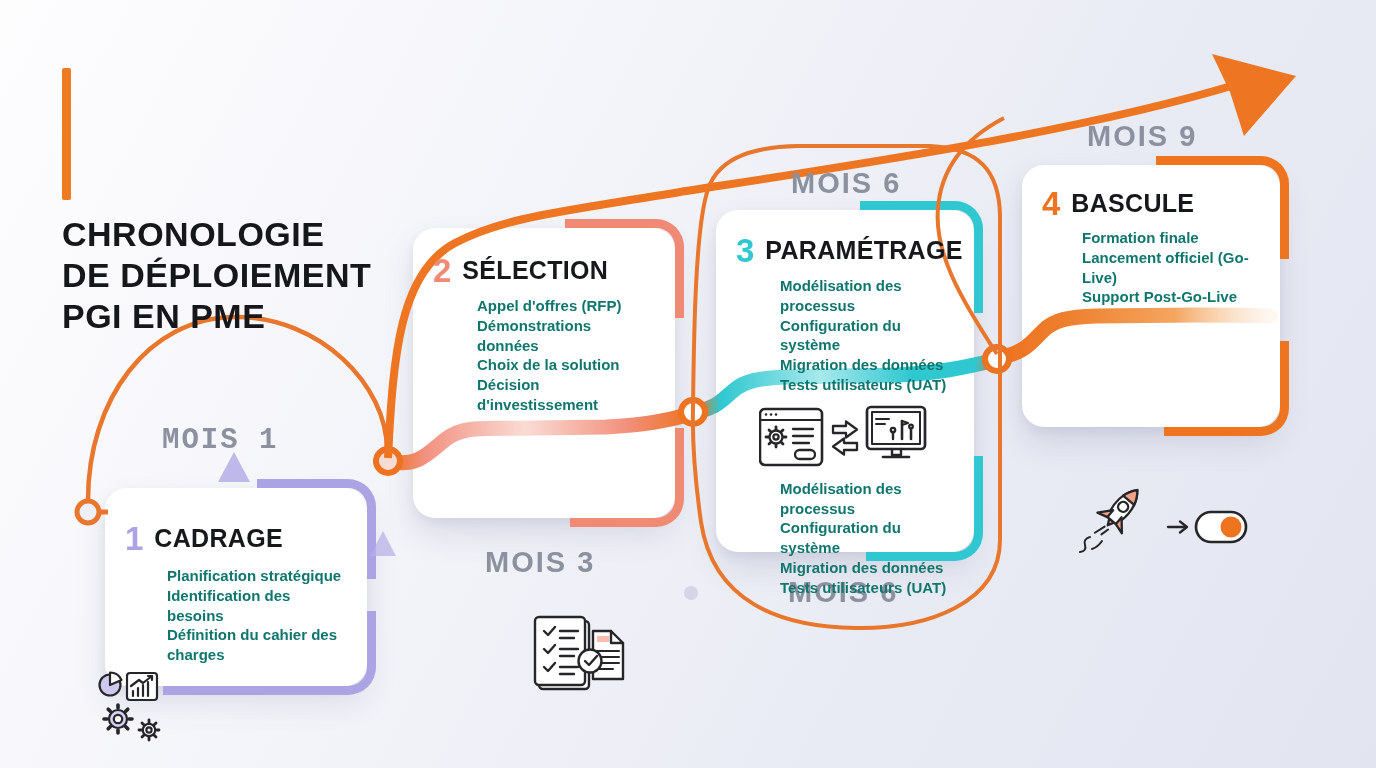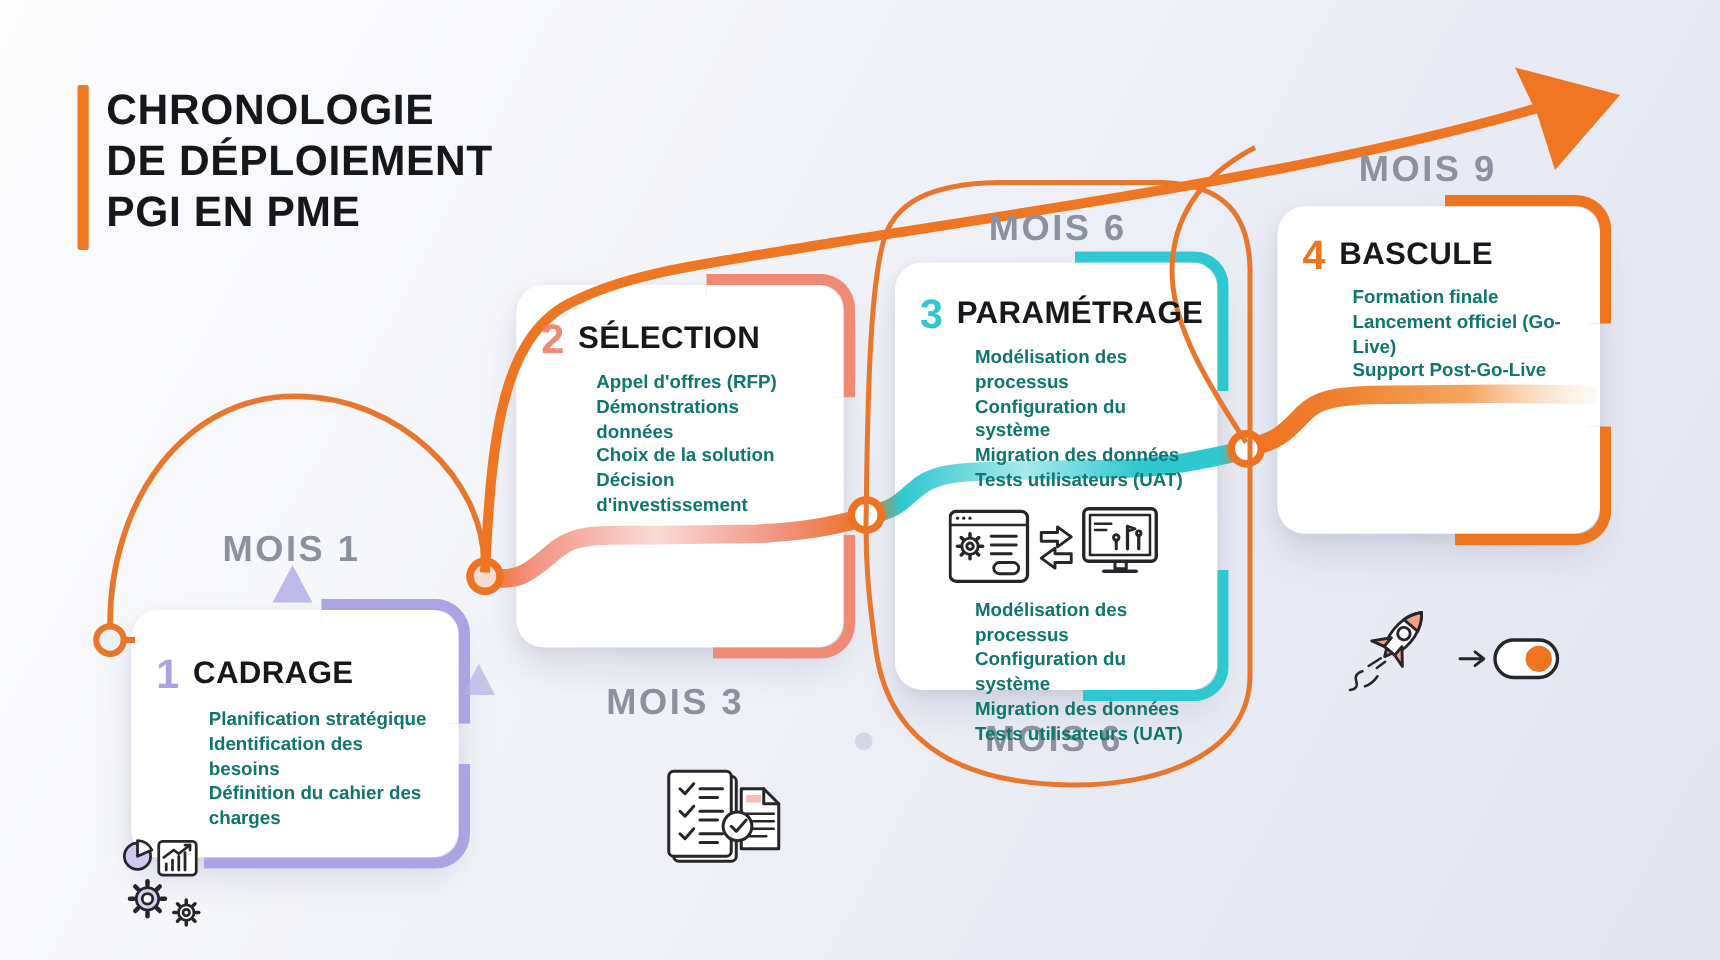--- a/index.html
+++ b/index.html
@@ -44,30 +44,30 @@
   <polygon points="1212,54 1296,76 1244,136 1230,92" fill="#ee7522"></polygon>
 
   <line x1="99" y1="512" x2="108" y2="512" stroke="#e8762c" stroke-width="5"></line>
   <circle cx="88" cy="512" r="11" fill="#eef0f8" stroke="#e8762c" stroke-width="5"></circle>
 
   <polygon points="218,482 250,482 234,452" fill="#b5aee7" opacity=".85"></polygon>
   <polygon points="370,556 396,556 383,531" fill="#b5aee7" opacity=".7"></polygon>
   <circle cx="691" cy="593" r="7" fill="#c9cbe2" opacity=".7"></circle>
 </svg>
 
-<div class="abs" id="title-block" style="z-index:12;">
+<div class="abs" id="title-block" style="z-index:12;flex-direction:column;">
   <div id="title-bar"></div>
   <div id="title-text">
     <div>CHRONOLOGIE</div>
     <div>DE DÉPLOIEMENT</div>
     <div>PGI EN PME</div>
   </div>
 </div>
 
-<div class="abs mois" style="left:178px;top:424px;z-index:2;">MOIS 1</div>
+<div class="abs mois" style="left:162px;top:424px;z-index:2;font-family:Liberation Mono, monospace;">MOIS 1</div>
 <div class="abs mois" style="left:485px;top:546px;z-index:2;">MOIS 3</div>
 <div class="abs mois" style="left:791px;top:167px;z-index:2;">MOIS 6</div>
 <div class="abs mois" style="left:788px;top:576px;z-index:2;">MOIS 6</div>
 <div class="abs mois" style="left:1087px;top:120px;z-index:2;">MOIS 9</div>
 
 <div class="card" style="left: 105px; top: 488px; width: 262px; height: 198px; --ac: #aca3e4;">
   <div class="bk bk-tr" style="width:42%;height:46%;"></div>
   <div class="bk bk-br" style="width:78%;height:38%;"></div>
   <div class="inner">
     <div class="head" style="margin-top:34px;">

